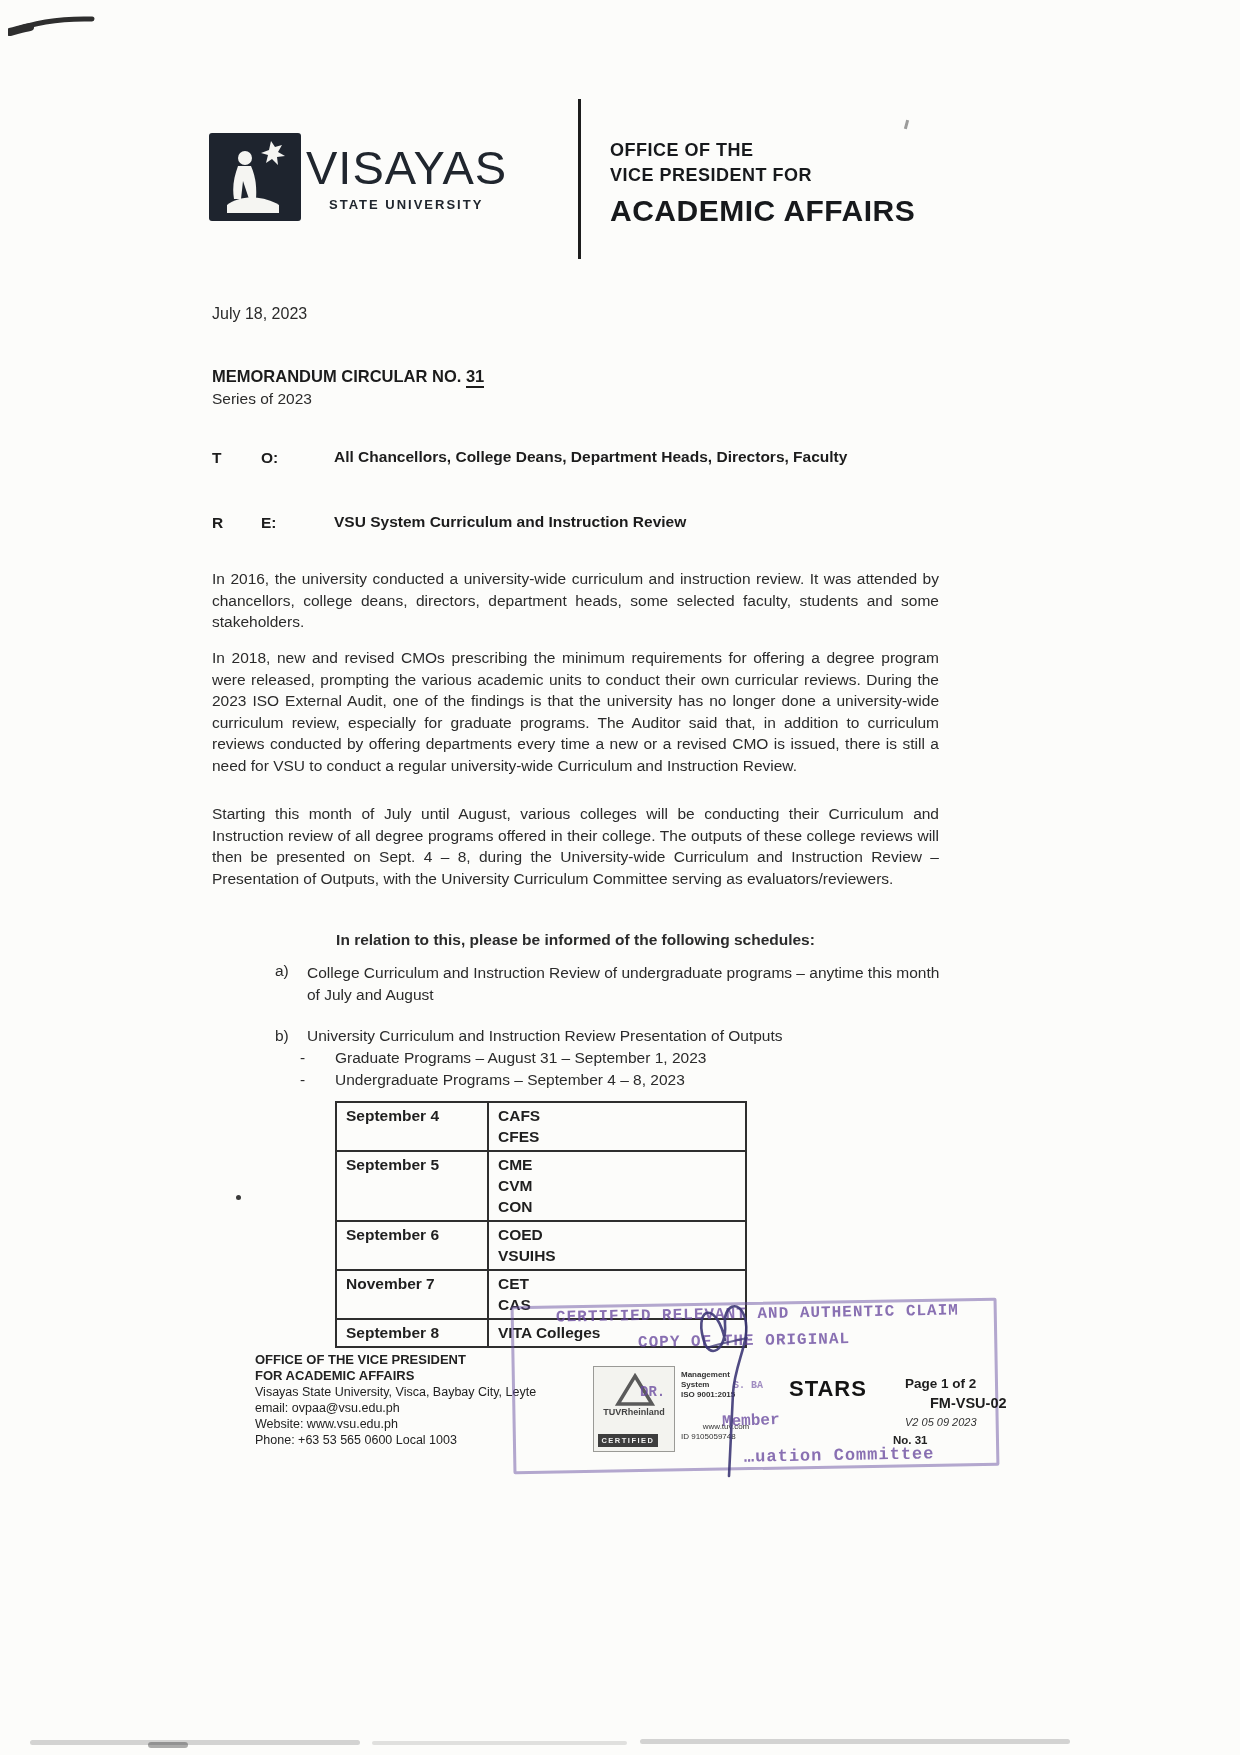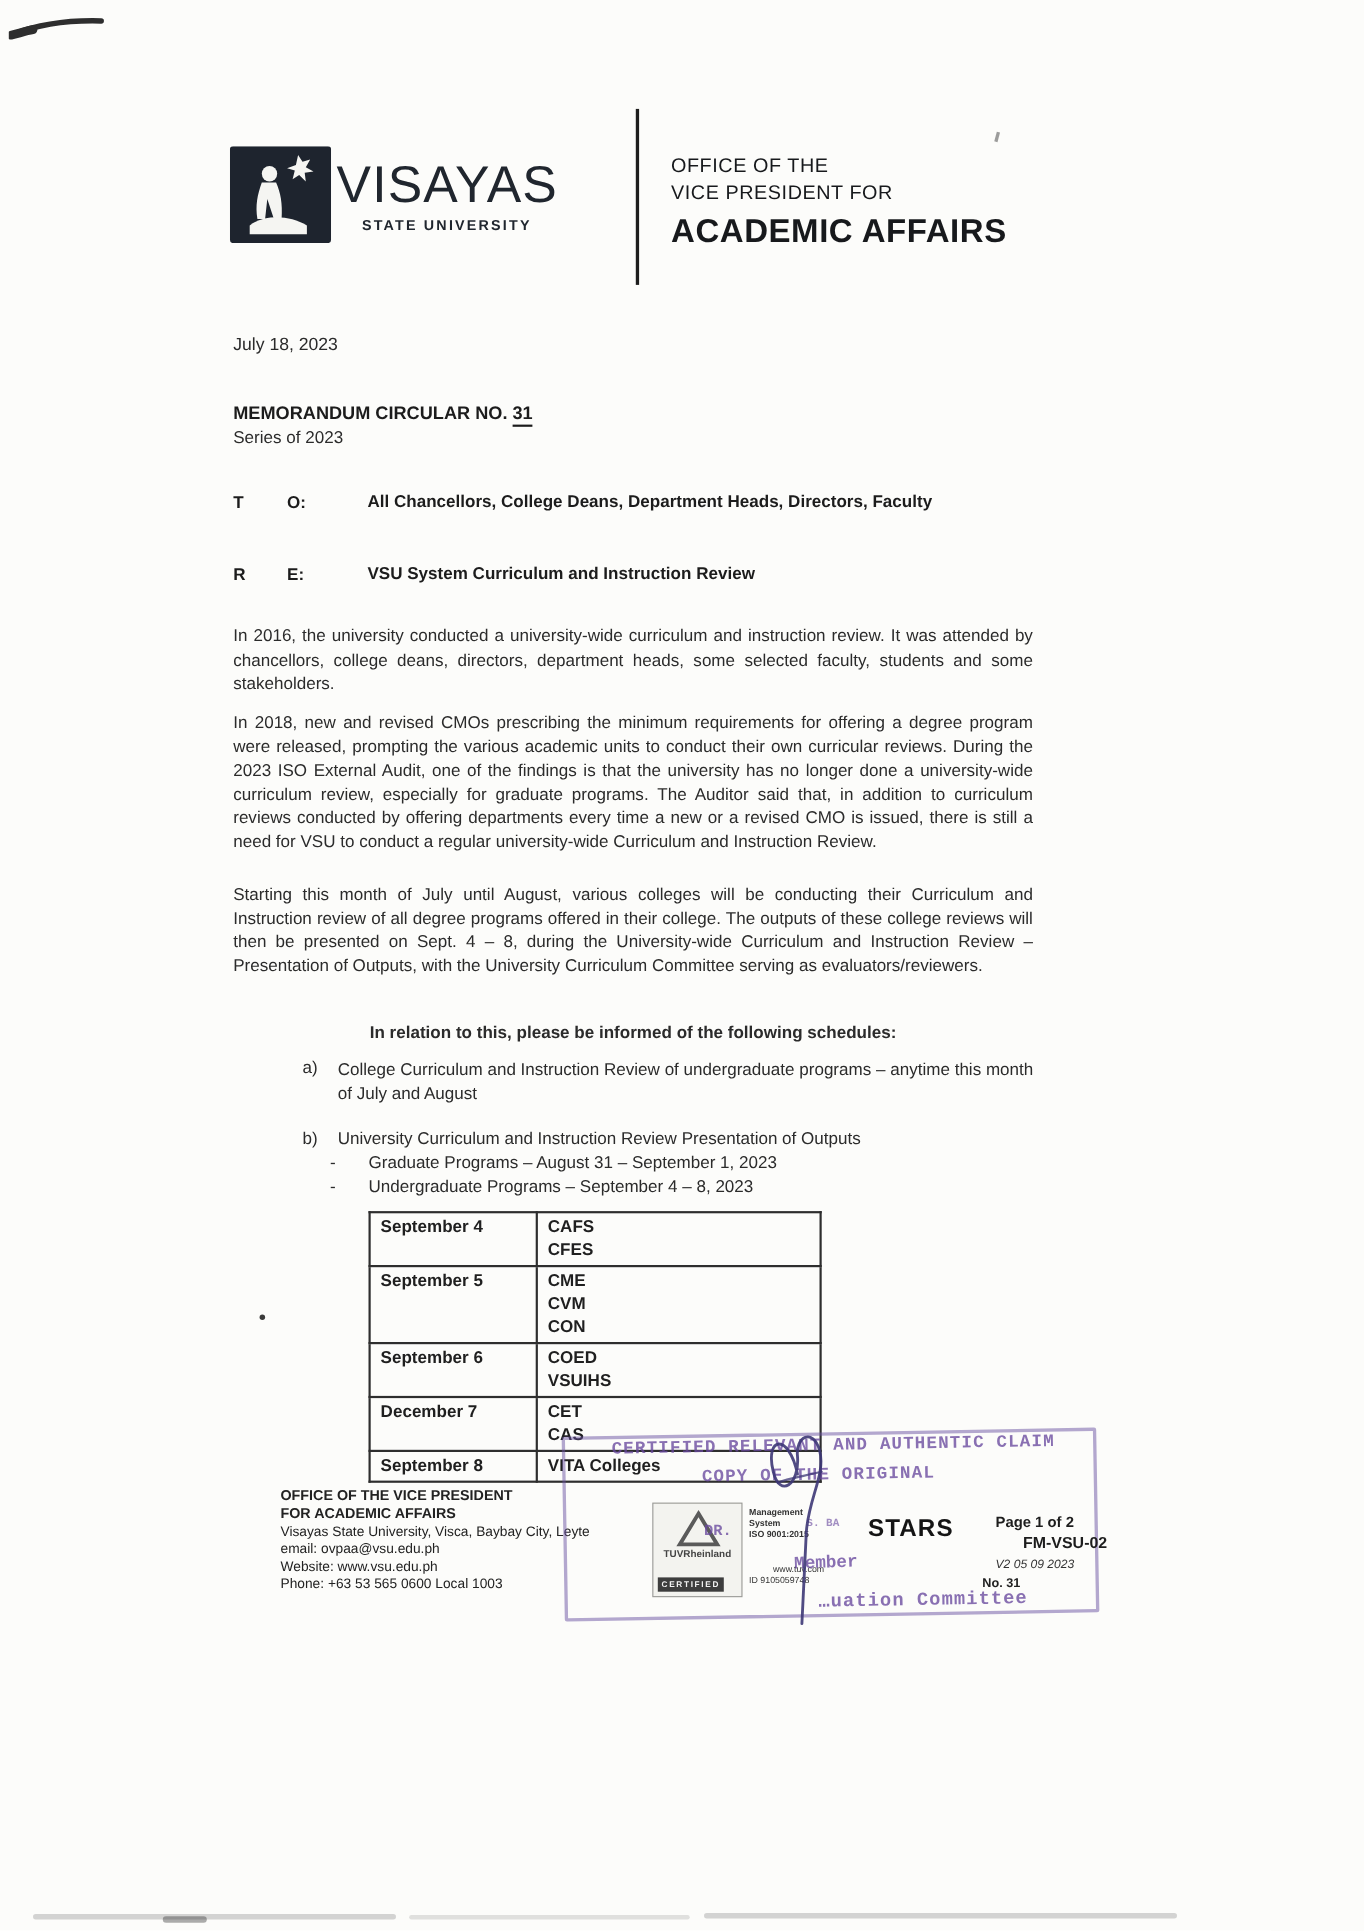--- a/index.html
+++ b/index.html
@@ -10,21 +10,21 @@
     font-family:"Liberation Sans", sans-serif; color:#2b2b2b;padding-left:43px;
   }
   .abs { position:absolute; }
 
   
   .logo-box { left:209px; top:133px; width:92px; height:88px; }
   .uni-name { left:306px; top:140px; font-size:47px; letter-spacing:1px; color:#20262e; font-weight:400; }
   .uni-sub  { left:329px; top:197px; font-size:13px; letter-spacing:2px; font-weight:700; color:#20262e; }
   .hdr-divider { left:578px; top:99px; width:3px; height:160px; background:#1d1d1d; }
   .office { left:610px; top:138px; color:#17191c; }
-  .office .l1, .office .l2 { font-size:18px; font-weight:400; letter-spacing:.5px; line-height:25px; }
+  .office .l1, .office .l2 { font-size:18px; font-weight:700; letter-spacing:.5px; line-height:25px; }
   .office .l3 { font-size:30px; font-weight:700; letter-spacing:.5px; margin-top:6px; }
 
   .date-line { left:212px; top:305px; font-size:16px; }
 
   .memo-title { left:212px; top:367px; font-size:16.5px; font-weight:700; color:#1c1c1c; }
   .memo-title .num { border-bottom:2px solid #1c1c1c; padding-bottom:1px; }
   .memo-series { left:212px; top:390px; font-size:15.5px; }
 
   .row-label { font-size:15.5px; font-weight:700; color:#1c1c1c; }
   .to-t { left:212px; top:449px; }
@@ -173,21 +173,21 @@
         <td class="c2 pre">CME
 CVM
 CON</td>
       </tr>
       <tr>
         <td class="c1">September 6</td>
         <td class="c2 pre">COED
 VSUIHS</td>
       </tr>
       <tr>
-        <td class="c1">December 7</td>
+        <td class="c1">November 7</td>
         <td class="c2 pre">CET
 CAS</td>
       </tr>
       <tr>
         <td class="c1">September 8</td>
         <td class="c2 pre">VITA Colleges</td>
       </tr>
     </tbody>
   </table>
   <div class="abs ink-dot"></div>

